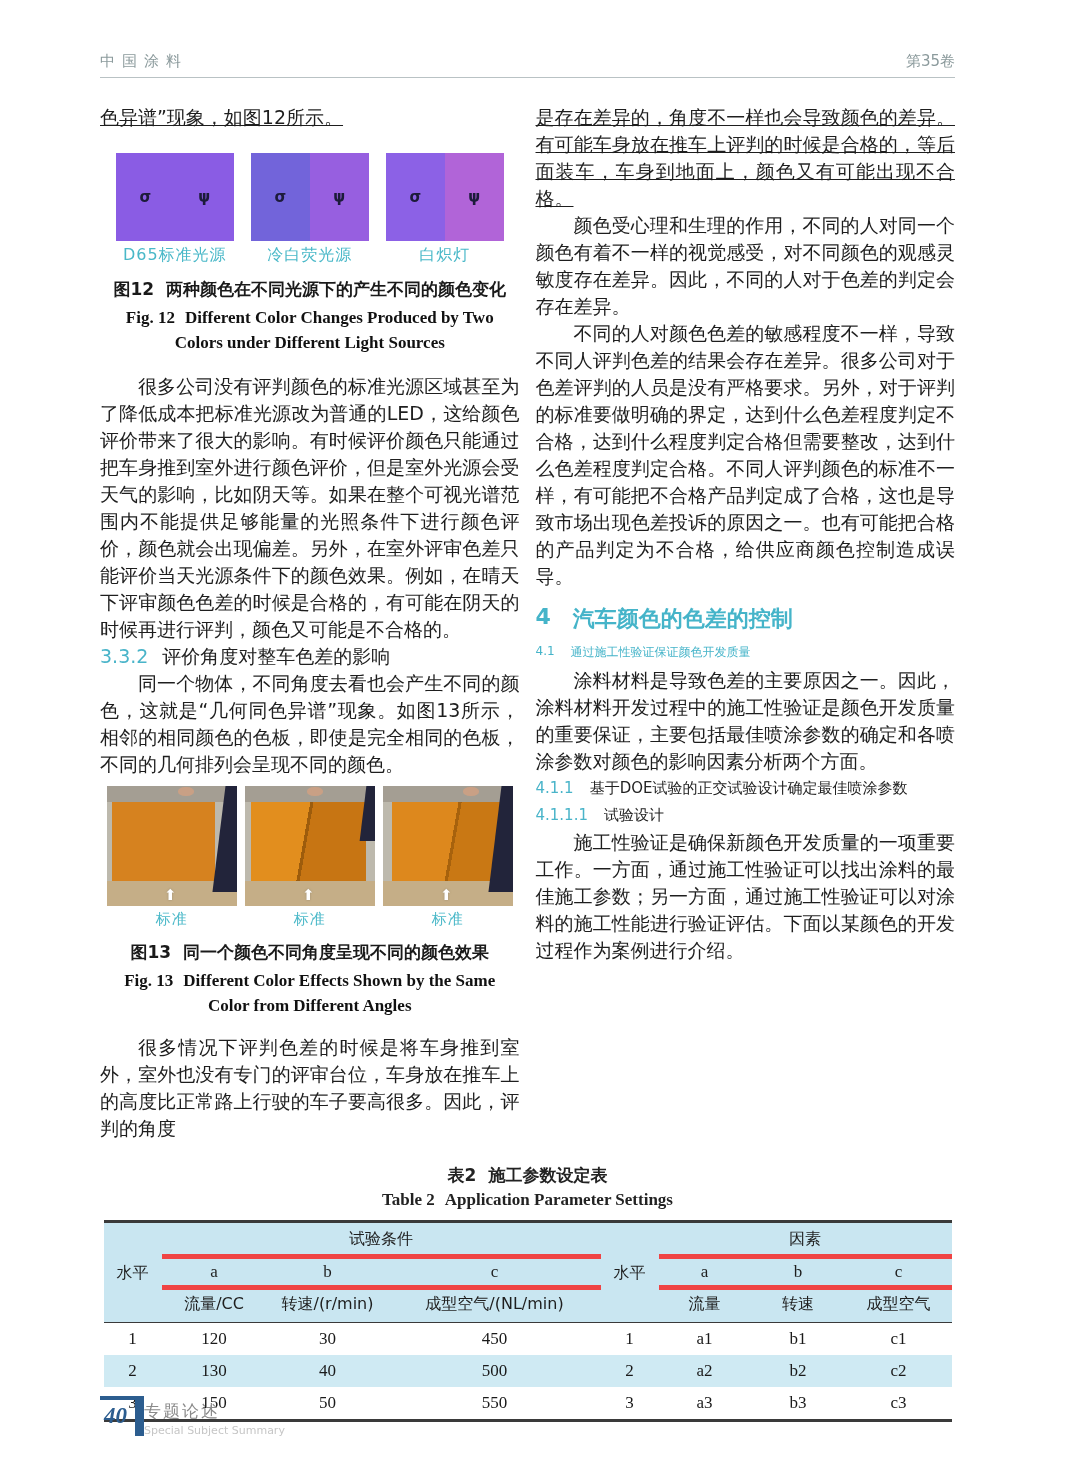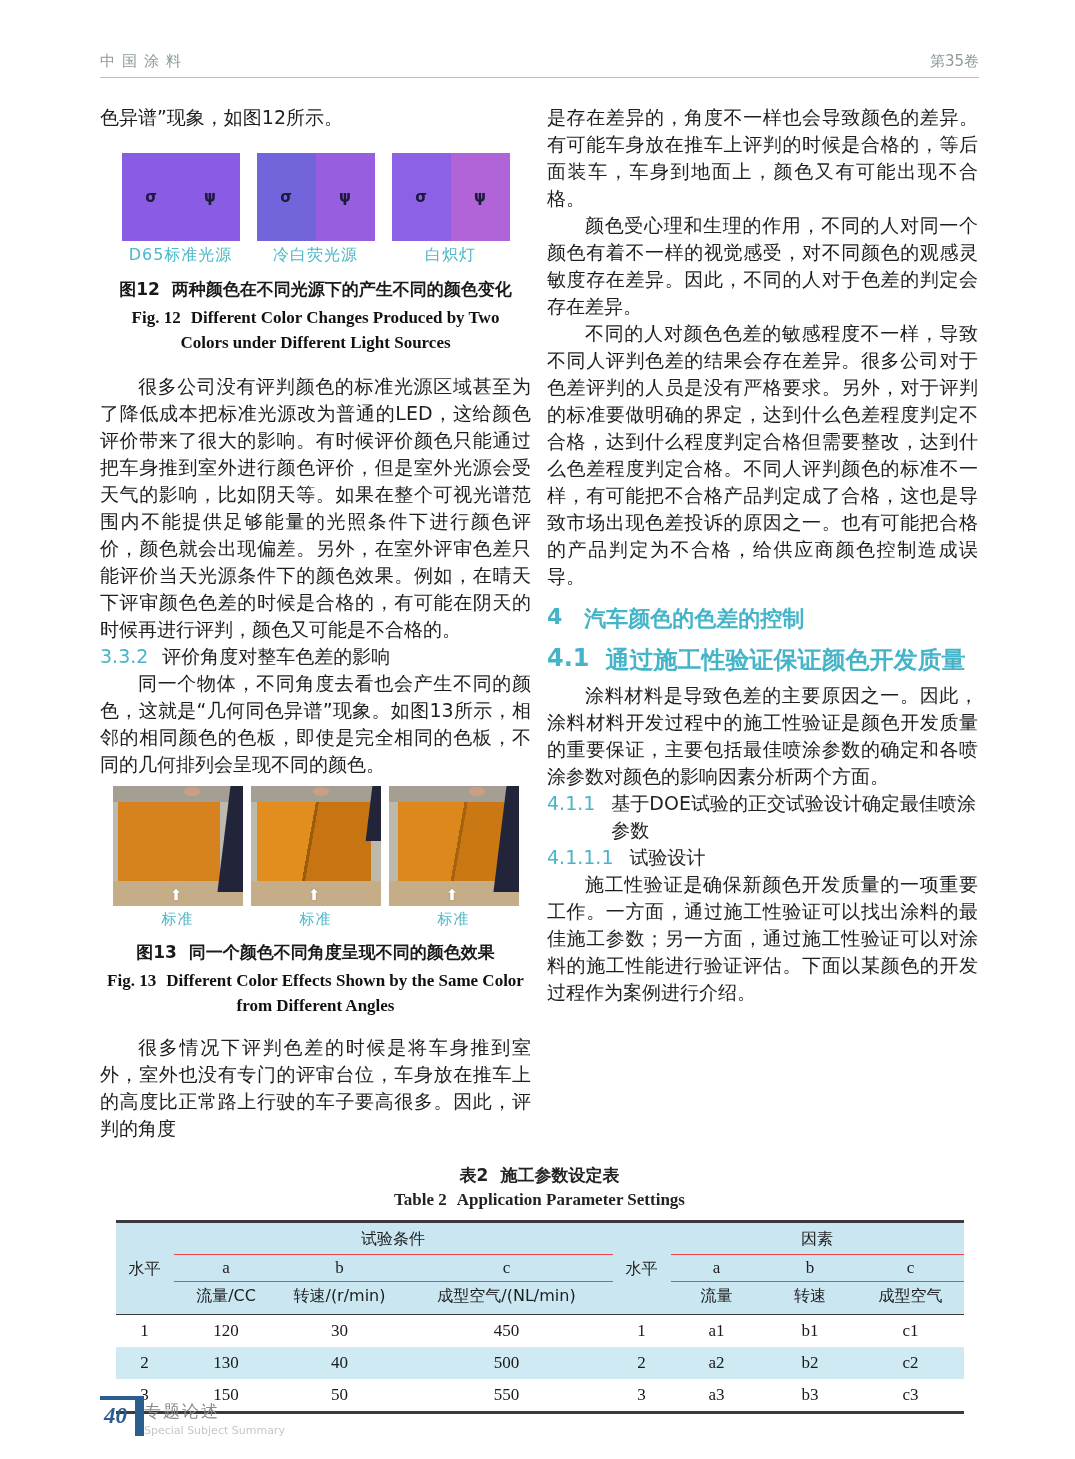--- a/index.html
+++ b/index.html
@@ -5,39 +5,39 @@
   * { margin: 0; padding: 0; box-sizing: border-box; }
   html, body { background: #ffffff; }
   .page {
     position: relative;
     width: 1075px; height: 1459px;
     margin: 0 auto;
     background: #ffffff;
     font-family: "DejaVu Sans", sans-serif;
     color: #222;
     overflow: hidden;
-    padding: 52px 96px 0 100px;
+    padding: 52px 120px 0 100px;
   }
   
   .page-header {
     display: flex; justify-content: space-between; align-items: flex-end;
     border-bottom: 1px solid #b9c2c4;
     padding-bottom: 6px;
     color: #8b9a9c; font-size: 15px;
   }
   .journal { letter-spacing: 7px; }
   
   .columns { display: flex; gap: 16px; margin-top: 26px; }
   .col { width: 431px; }
   .body-text {
     font-size: 19px; line-height: 27px;
     text-align: justify; text-justify: inter-ideograph;
     text-indent: 2em; color: #1e1e1e;
   }
-  .no-indent { text-indent: 0; }
+  .no-indent { text-indent: 0; text-decoration: underline; }
   .sub-heading { font-size: 19px; line-height: 27px; font-weight: 400; display: flex; }
   .sub-heading .num { color: #49b4c9; margin-right: 14px; flex: none; }
   
   .fig12 { margin: 22px 0 14px 0; }
   .swatch-row { display: flex; justify-content: center; gap: 17px; }
   .swatch-wrap { width: 118px; text-align: center; }
   .swatch { width: 118px; height: 88px; display: flex; }
   .swatch .half { flex: 1; display: flex; align-items: center; justify-content: center; }
   .sym { color: #1c1b3a; font-weight: 700; font-size: 15px; }
   .sw1 .hl { background: #8a5ce4; } .sw1 .hr { background: #8a5ce4; }
@@ -71,39 +71,39 @@
   .p2 .dark-figure { height: 46%; width: 16%; }
   .hand { position: absolute; top: 1%; width: 16px; height: 9px;
     background: #c9a085; border-radius: 45%; }
   .p1 .hand { left: 55%; } .p2 .hand { left: 48%; } .p3 .hand { left: 62%; }
   .up-arrow { position: absolute; bottom: 2%; left: 44%; color: #ffffff;
     font-size: 15px; text-shadow: 0 0 2px rgba(120,110,90,.6); }
   .photo-label { color: #49b8c8; font-size: 15px; margin-top: 4px; letter-spacing: 1px; }
   
   .h4-main { color: #45b4c9; font-size: 22px; font-weight: 700; margin: 14px 0 10px 0; display: flex; }
   .h4-main .num { margin-right: 22px; }
-  .h41 { color: #45b4c9; font-size: 24px; font-weight: 700; margin-bottom: 6px; display: flex; }
+  .h41 { color: #45b4c9; font-size: 12px; font-weight: 400; margin-bottom: 6px; display: flex; }
   .h41 .num { margin-right: 16px; flex: none; }
-  .h411 { font-size: 19px; line-height: 27px; display: flex; }
+  .h411 { font-size: 15px; line-height: 27px; display: flex; }
   .h411 .num { color: #49b4c9; margin-right: 16px; flex: none; }
   
   .table-section { margin-top: 22px; }
   .tbl-cap-cn { text-align: center; font-size: 17px; font-weight: 700; }
   .tbl-cap-cn .cap-label { margin-right: 12px; }
   .tbl-cap-en { text-align: center; font-family: "Liberation Serif", serif; font-weight: 700;
     font-size: 17px; margin-top: 3px; }
   .tbl-cap-en .cap-label { margin-right: 10px; }
   table.params { border-collapse: collapse; margin: 10px auto 0 auto; width: 848px;
     border-top: 3px solid #3a3a3a; border-bottom: 3px solid #3a3a3a; }
   table.params th { background: #c9e6f1; font-weight: 400; font-size: 16px; color: #1e1e1e; }
   table.params th, table.params td { text-align: center; }
   tr.hrow1 th { padding: 6px 0 4px 0; }
   tr.hrow2 th { padding: 3px 0; font-family: "Liberation Serif", serif; font-size: 17px; }
   tr.hrow3 th { padding: 4px 0 7px 0; }
-  .group-line { border-bottom: 1px solid #ef4444; }
+  .group-line { border-bottom: 5px solid #ef4444; }
   tr.hrow3 th, th.col-level { border-bottom: 1.5px solid #3a3a3a; }
   table.params td { padding: 6px 0; font-family: "Liberation Serif", serif; font-size: 17px; color: #1a1a1a; }
   tbody tr.alt { background: #cfeaf3; }
   
   .page-footer { position: absolute; left: 100px; bottom: 22px; display: flex; align-items: flex-start; }
   .pagenum-box { border-top: 4px solid #2c5d8f; padding: 3px 8px 0 4px; }
   .pagenum { font-family: "Liberation Serif", serif; font-style: italic; font-weight: 700;
     font-size: 23px; color: #2c5d8f; }
   .pagenum-bar { width: 9px; height: 40px; background: #2c5d8f; }
   .footer-section { padding-top: 4px; }

